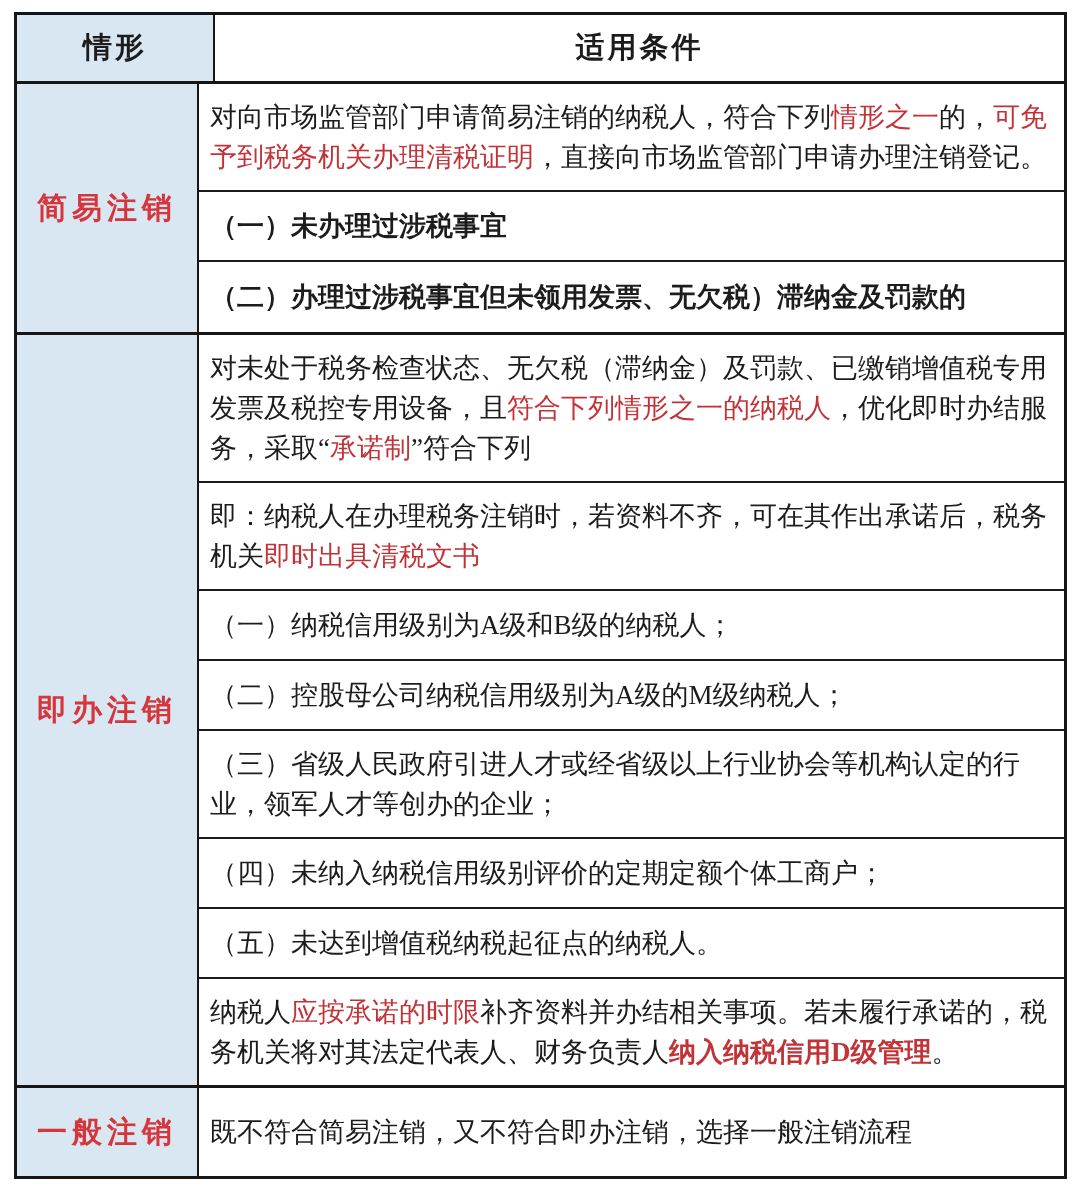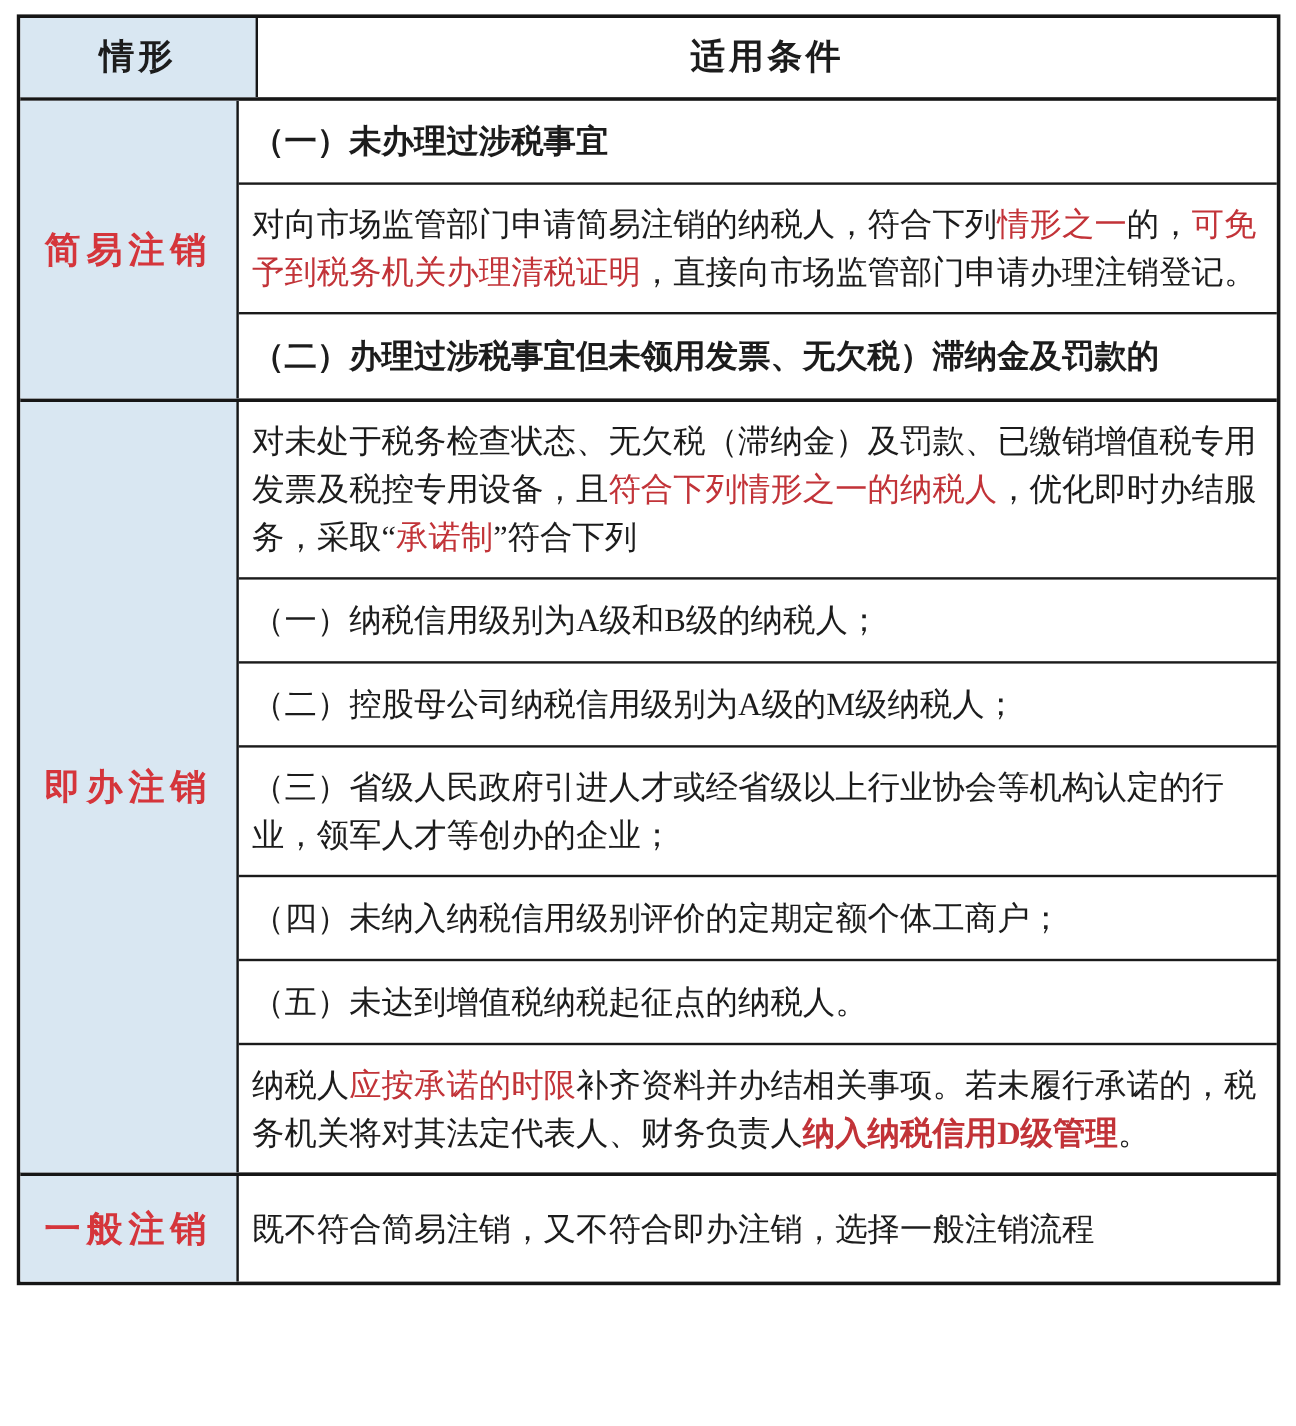--- a/index.html
+++ b/index.html
@@ -81,38 +81,42 @@
 <div class="table">
   <div class="header-row">
     <div class="h-label">情形</div>
     <div class="h-cond">适用条件</div>
   </div>
   <div id="table-body">
       <div class="group">
         <div class="g-label">简易注销</div>
         <div class="g-rows">
           <div class="row">
-            <div class="rt"><span class="b">（一）未办理过涉税事宜</span></div>
+            <div class="rt"><span class="">对向市场监管部门申请简易注销的纳税人，符合下列</span><span class="red ">情形之一</span><span class="">的，</span><span class="red ">可免
+予到税务机关办理清税证明</span><span class="">，直接向市场监管部门申请办理注销登记。</span></div>
           </div>
           <div class="row">
-            <div class="rt"><span class="">对向市场监管部门申请简易注销的纳税人，符合下列</span><span class="red ">情形之一</span><span class="">的，</span><span class="red ">可免
-予到税务机关办理清税证明</span><span class="">，直接向市场监管部门申请办理注销登记。</span></div>
+            <div class="rt"><span class="b">（一）未办理过涉税事宜</span></div>
           </div>
           <div class="row">
             <div class="rt"><span class="b">（二）办理过涉税事宜但未领用发票、无欠税）滞纳金及罚款的</span></div>
           </div>
         </div>
       </div>
       <div class="group">
         <div class="g-label">即办注销</div>
         <div class="g-rows">
           <div class="row">
             <div class="rt"><span class="">对未处于税务检查状态、无欠税（滞纳金）及罚款、已缴销增值税专用
 发票及税控专用设备，且</span><span class="red ">符合下列情形之一的纳税人</span><span class="">，优化即时办结服
 务，采取“</span><span class="red ">承诺制</span><span class="">”符合下列</span></div>
+          </div>
+          <div class="row">
+            <div class="rt"><span class="">即：纳税人在办理税务注销时，若资料不齐，可在其作出承诺后，税务
+机关</span><span class="red ">即时出具清税文书</span></div>
           </div>
           <div class="row">
             <div class="rt"><span class="">（一）纳税信用级别为A级和B级的纳税人；</span></div>
           </div>
           <div class="row">
             <div class="rt"><span class="">（二）控股母公司纳税信用级别为A级的M级纳税人；</span></div>
           </div>
           <div class="row">
             <div class="rt"><span class="">（三）省级人民政府引进人才或经省级以上行业协会等机构认定的行
 业，领军人才等创办的企业；</span></div>

